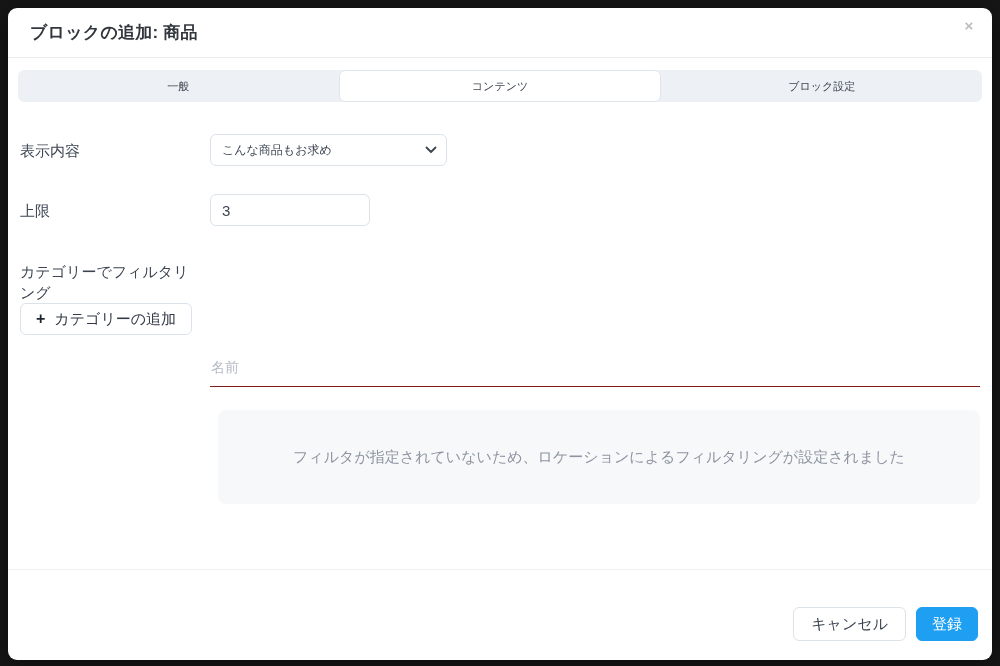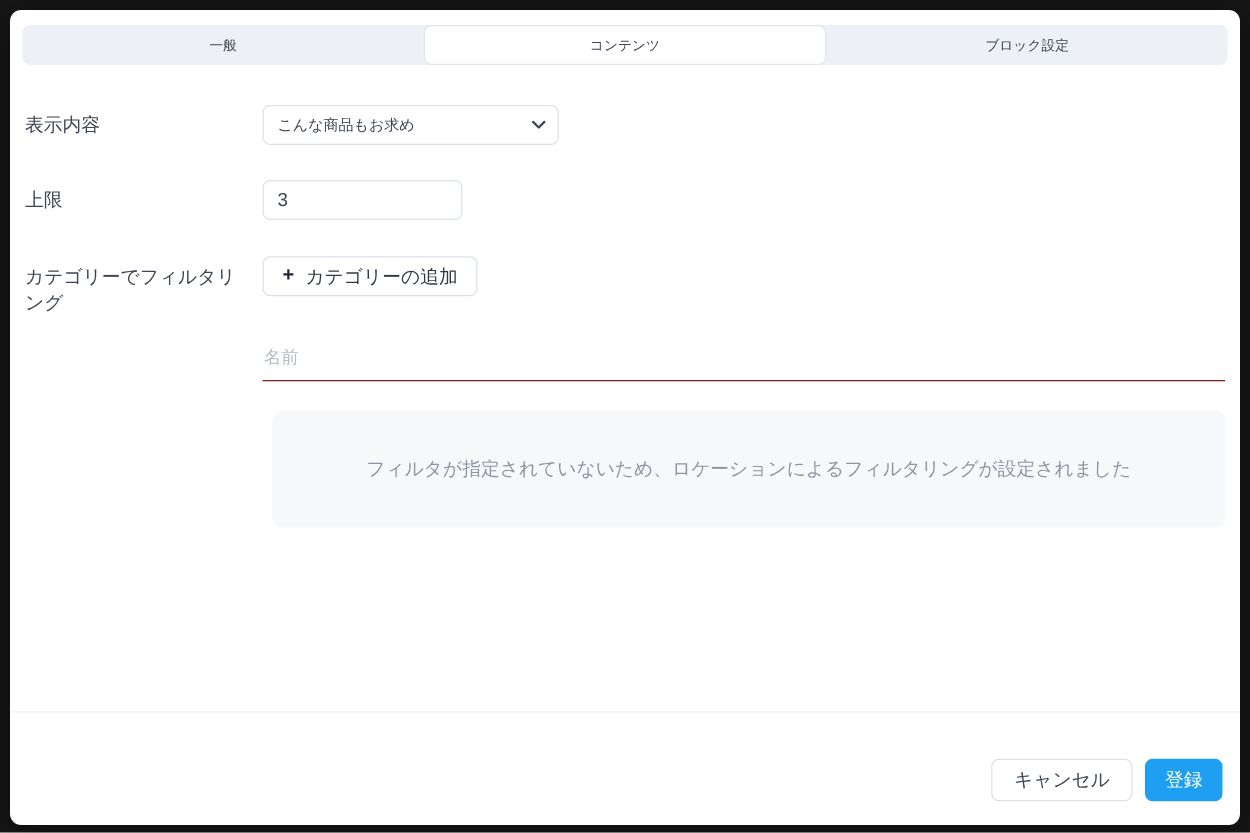--- a/index.html
+++ b/index.html
@@ -63,21 +63,21 @@
   }
   .tab.active {
     background: #ffffff;
     border: 1px solid #e0e5eb;
   }
   
   .modal-body { padding: 0 12px; }
   .form-row { display: flex; align-items: flex-start; }
   .row-1 { margin-top: 32px; }
   .row-2 { margin-top: 28px; }
-  .row-3 { margin-top: 29px; }
+  .row-3 { margin-top: 29px; flex-direction: column; }
   .form-label {
     width: 170px;
     margin-right: 20px;
     text-align: left;
     font-size: 15px;
     color: #3d4552;
     line-height: 21px;
     padding-top: 6px;
   }
   .select-box {
@@ -179,20 +179,24 @@
     background: #1e9ff2;
     border: 1px solid #1e9ff2;
     color: #ffffff;
   }
 </style>
 </head>
 <body>
 
 <div class="modal">
 
+  <div class="modal-header">
+    <div class="modal-title">ブロックの追加: 商品</div>
+    <div class="close-btn">×</div>
+  </div>
 
   <div class="tab-bar">
     <div class="tab">一般</div>
     <div class="tab active">コンテンツ</div>
     <div class="tab">ブロック設定</div>
   </div>
 
   <div class="modal-body">
 
     <div class="form-row row-1">

